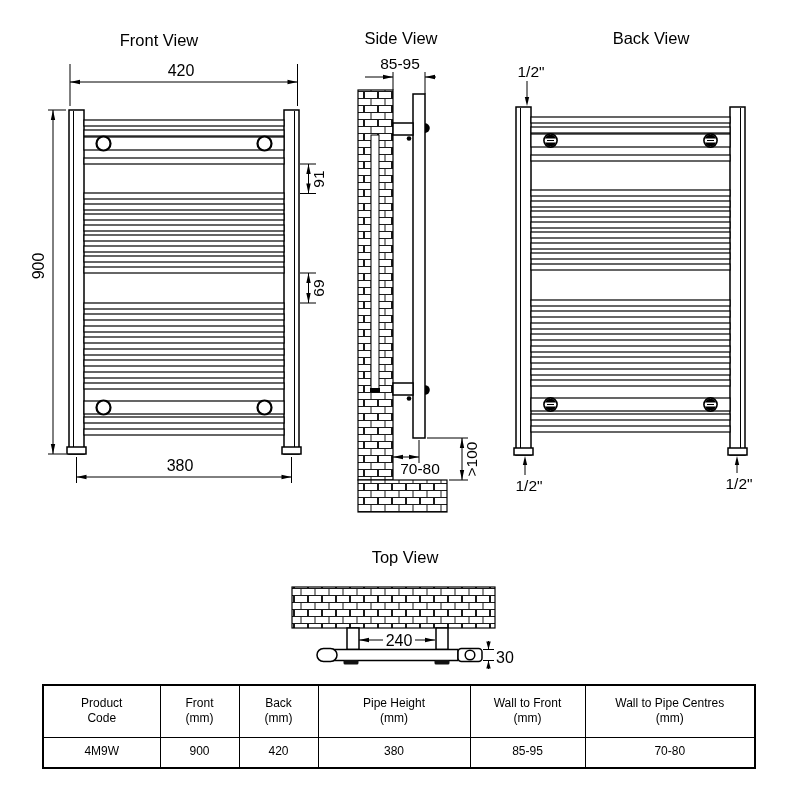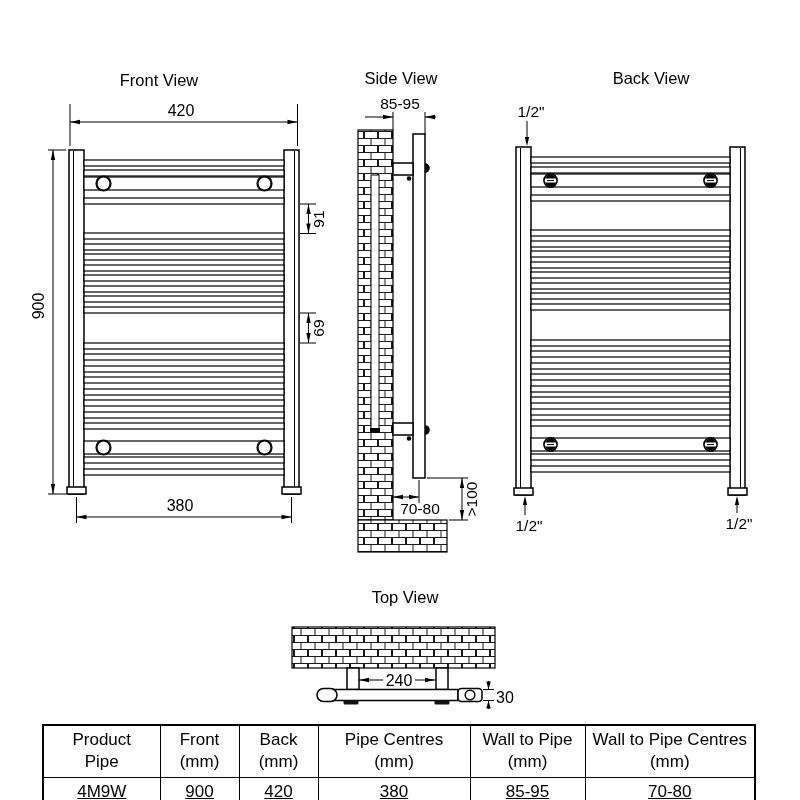--- a/index.html
+++ b/index.html
@@ -1,31 +1,31 @@
 <!DOCTYPE html>
 <html><head>
 <meta charset="utf-8">
 <style>
   html,body{margin:0;padding:0;background:#fff;}
   body{width:800px;height:800px;position:relative;font-family:"Liberation Sans",sans-serif;}
-  .canvas{position:absolute;left:0;top:0;width:800px;height:712px;margin-top:40px;}
+  .canvas{position:absolute;left:0;top:0;width:800px;height:712px;}
   svg text{font-family:"Liberation Sans",sans-serif;fill:#000;}
   .t15{font-size:15.5px;}
   .t16{font-size:16px;}
   .t17{font-size:16.5px;}
   .thin{stroke:#000;stroke-width:1;fill:none;}
   .ln12{stroke:#000;stroke-width:1.2;}
   .ln15{stroke:#000;stroke-width:1.5;}
   .arr{fill:#000;stroke:none;}
   .spec-table{position:absolute;left:42px;top:684px;width:712px;}
   .spec-table table{border-collapse:collapse;width:100%;table-layout:fixed;border:2px solid #000;}
   .spec-table th,.spec-table td{border:1.5px solid #000;text-align:center;vertical-align:middle;
-    font-size:17px;font-weight:normal;color:#000;padding:0;line-height:1.3;}
+    font-size:12px;font-weight:normal;color:#000;padding:0;line-height:1.3;}
   .spec-table thead tr{height:52px;}
-  .spec-table tbody tr{height:31px;text-decoration:underline;}
+  .spec-table tbody tr{height:31px;}
 </style>
 </head>
 <body>
 
 <div class="canvas">
 <svg id="diagram" width="800" height="680" viewBox="0 0 800 680">
   <defs>
     <pattern id="brick" width="14" height="14" patternUnits="userSpaceOnUse">
       <rect width="14" height="14" fill="#fff"></rect>
       <path d="M0,0.5 H14 M0,7.5 H14 M7,0.5 V7.5 M0.5,7.5 V14 M13.5,7.5 V14" stroke="#1a1a1a" stroke-width="1" fill="none"></path>
@@ -260,36 +260,36 @@
           <col style="width:79px">
           <col style="width:79px">
       <col style="width:152px">
           <col style="width:115px">
           <col style="width:170px">
     </colgroup>
     <thead>
       <tr>
         <th>
           <div>Product</div>
-          <div>Pipe</div>
+          <div>Code</div>
         </th>
         <th>
           <div>Front</div>
           <div>(mm)</div>
         </th>
         <th>
           <div>Back</div>
           <div>(mm)</div>
         </th>
         <th>
-          <div>Pipe Centres</div>
-          <div>(mm)</div>
-        </th>
-        <th>
-          <div>Wall to Pipe</div>
+          <div>Pipe Height</div>
+          <div>(mm)</div>
+        </th>
+        <th>
+          <div>Wall to Front</div>
           <div>(mm)</div>
         </th>
         <th>
           <div>Wall to Pipe Centres</div>
           <div>(mm)</div>
         </th>
       </tr>
     </thead>
     <tbody>
       <tr>

